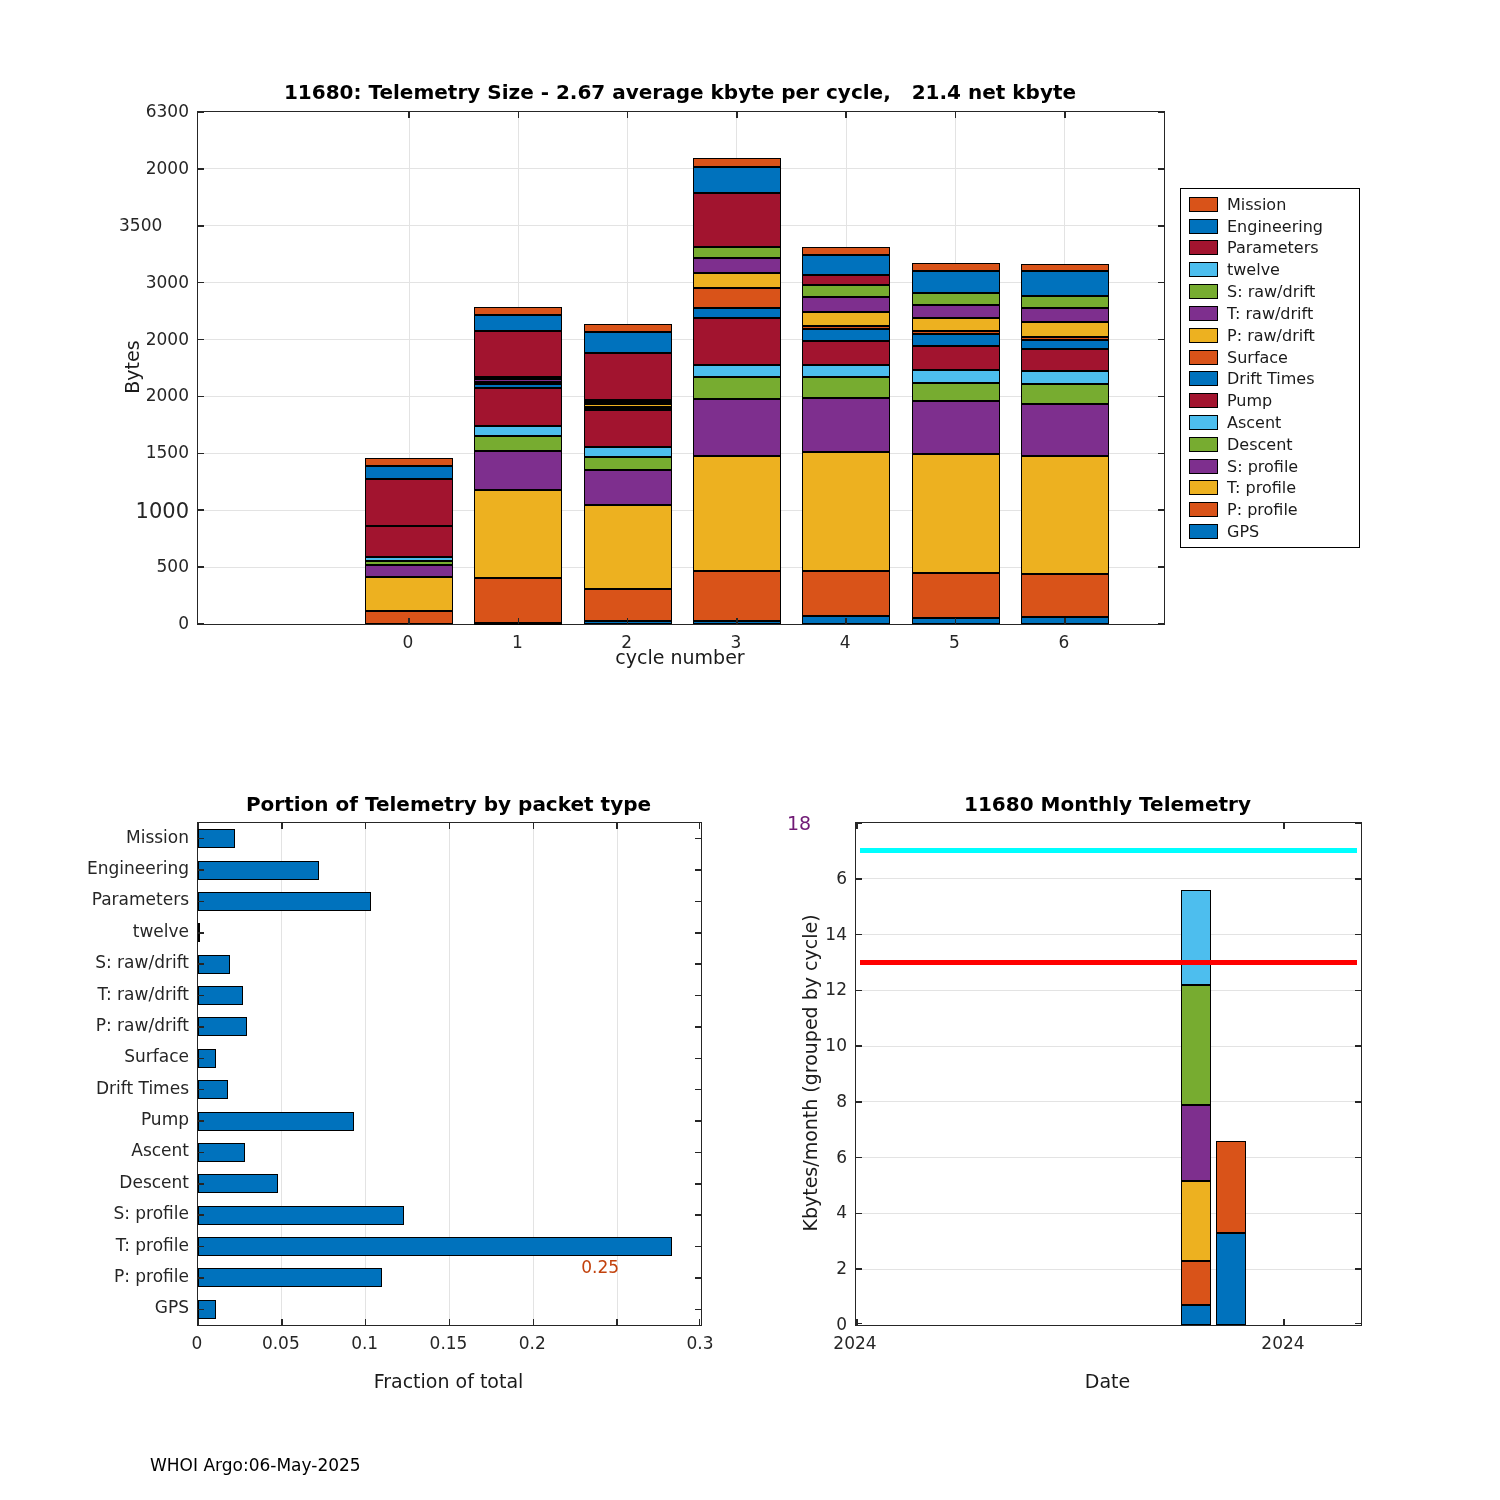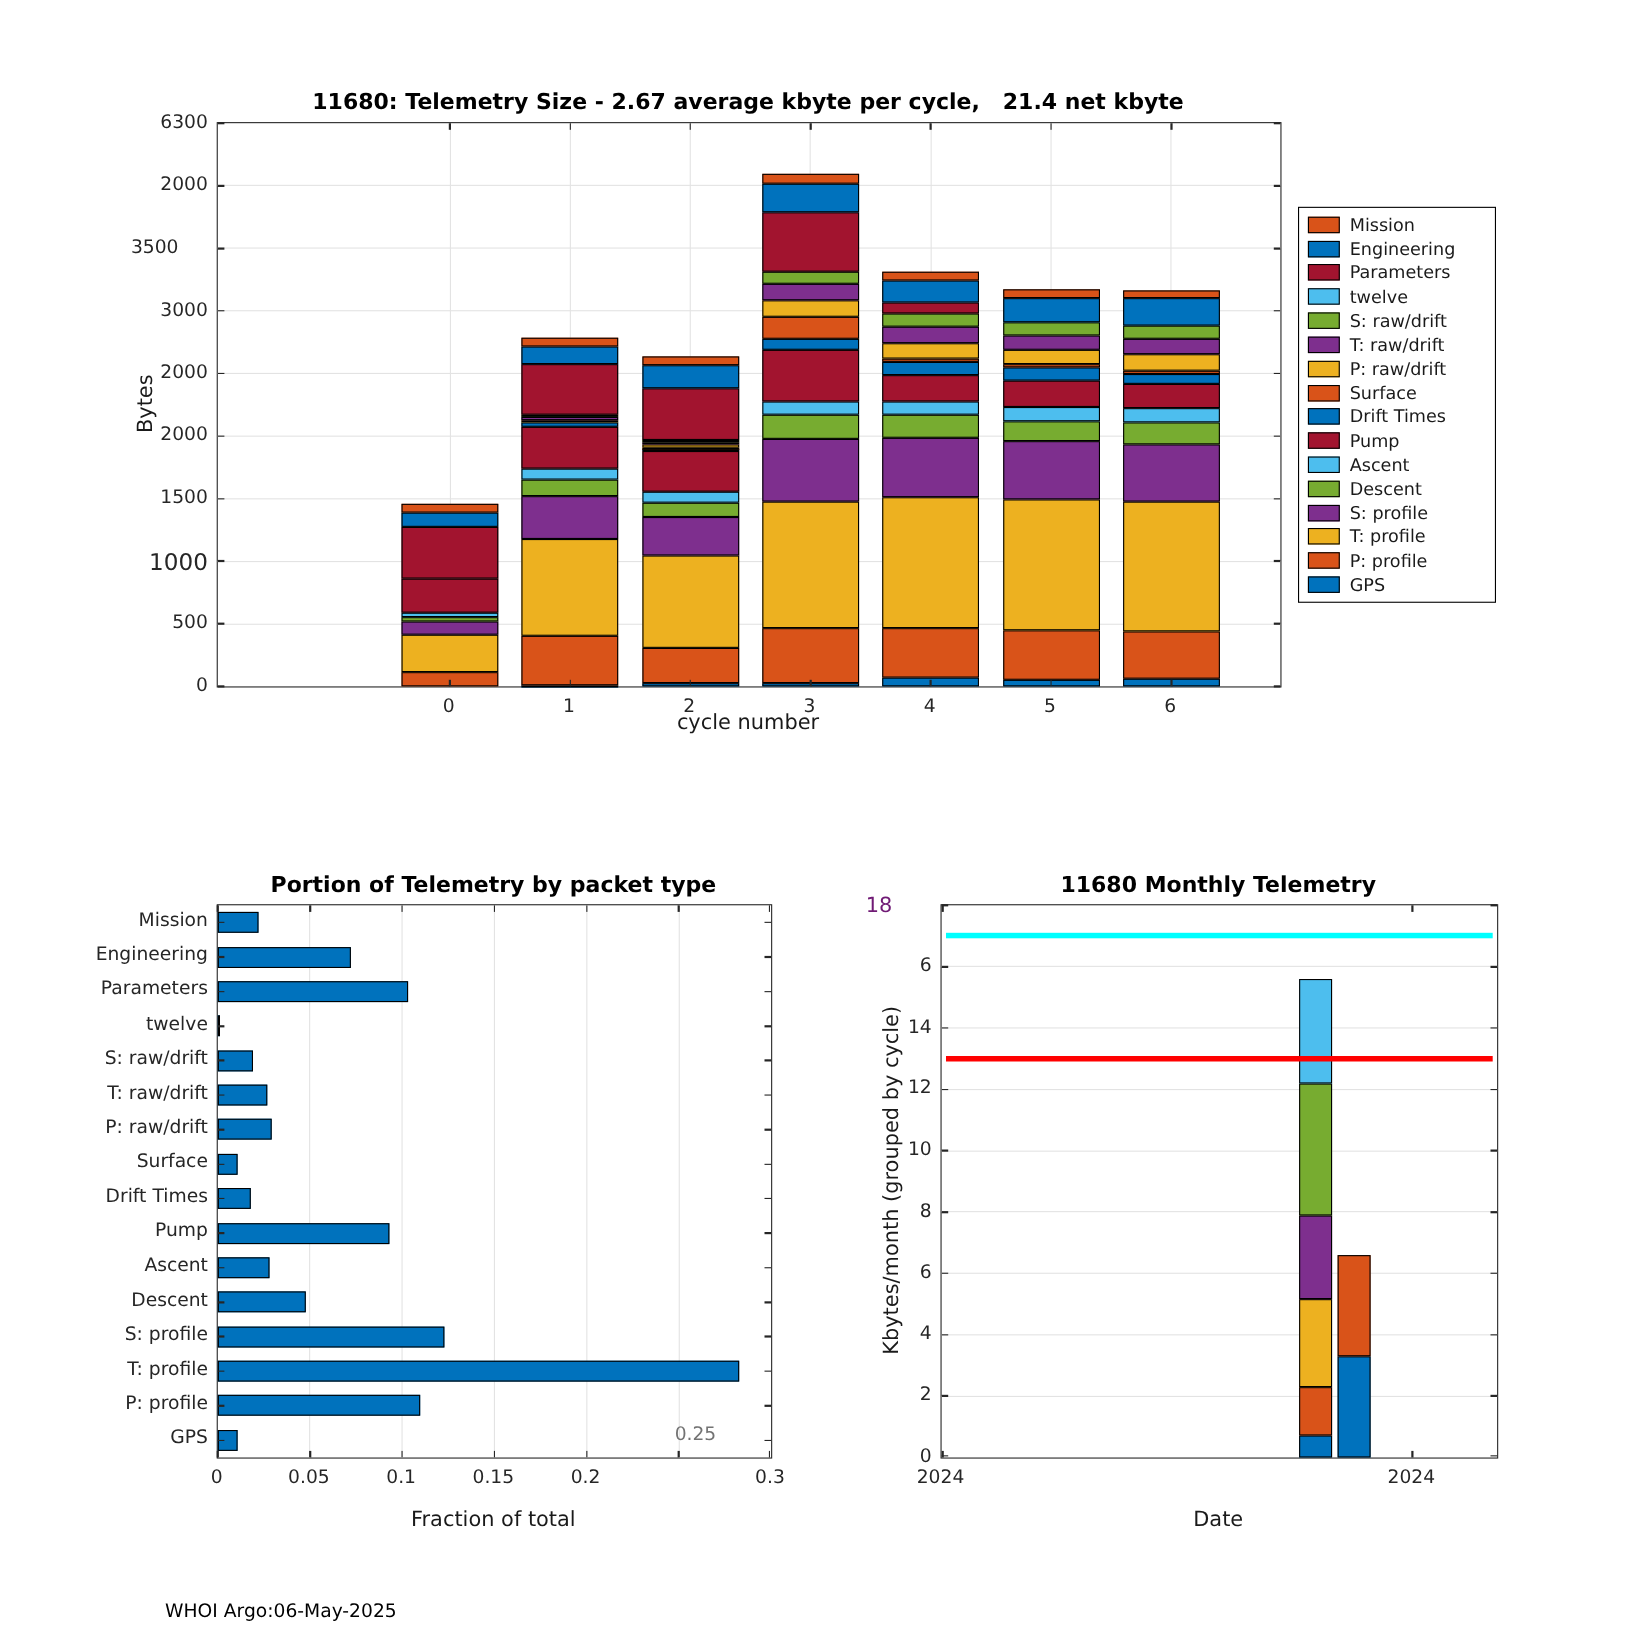--- a/index.html
+++ b/index.html
@@ -389,21 +389,21 @@
     <div style="position: absolute; left: 596.6px; top: 632px; width: 60px; text-align: center; font-size: 17px; color: rgb(38, 38, 38);">2</div>
     <div style="position: absolute; left: 705.9px; top: 632px; width: 60px; text-align: center; font-size: 17px; color: rgb(38, 38, 38);">3</div>
     <div style="position: absolute; left: 815.2px; top: 632px; width: 60px; text-align: center; font-size: 17px; color: rgb(38, 38, 38);">4</div>
     <div style="position: absolute; left: 924.5px; top: 632px; width: 60px; text-align: center; font-size: 17px; color: rgb(38, 38, 38);">5</div>
     <div style="position: absolute; left: 1033.8px; top: 632px; width: 60px; text-align: center; font-size: 17px; color: rgb(38, 38, 38);">6</div>
     <div style="position: absolute; left: 162px; top: 1333px; width: 70px; text-align: center; font-size: 17px; color: rgb(38, 38, 38);">0</div>
     <div style="position: absolute; left: 245.833px; top: 1333px; width: 70px; text-align: center; font-size: 17px; color: rgb(38, 38, 38);">0.05</div>
     <div style="position: absolute; left: 329.667px; top: 1333px; width: 70px; text-align: center; font-size: 17px; color: rgb(38, 38, 38);">0.1</div>
     <div style="position: absolute; left: 413.5px; top: 1333px; width: 70px; text-align: center; font-size: 17px; color: rgb(38, 38, 38);">0.15</div>
     <div style="position: absolute; left: 497.333px; top: 1333px; width: 70px; text-align: center; font-size: 17px; color: rgb(38, 38, 38);">0.2</div>
-    <div style="position: absolute; left: 581.167px; top: 1294px; width: 70px; text-align: right; font-size: 17px; color: #737373;">0.25</div>
+    <div style="position: absolute; left: 581.167px; top: 1257px; width: 70px; text-align: left; font-size: 17px; color: #c2410c;">0.25</div>
     <div style="position: absolute; left: 665px; top: 1333px; width: 70px; text-align: center; font-size: 17px; color: rgb(38, 38, 38);">0.3</div>
     <div style="position: absolute; left: 29px; top: 826.688px; width: 160px; text-align: right; font-size: 17px; color: rgb(38, 38, 38);">Mission</div>
     <div style="position: absolute; left: 29px; top: 858.062px; width: 160px; text-align: right; font-size: 17px; color: rgb(38, 38, 38);">Engineering</div>
     <div style="position: absolute; left: 29px; top: 889.438px; width: 160px; text-align: right; font-size: 17px; color: rgb(38, 38, 38);">Parameters</div>
     <div style="position: absolute; left: 29px; top: 920.812px; width: 160px; text-align: right; font-size: 17px; color: rgb(38, 38, 38);">twelve</div>
     <div style="position: absolute; left: 29px; top: 952.188px; width: 160px; text-align: right; font-size: 17px; color: rgb(38, 38, 38);">S: raw/drift</div>
     <div style="position: absolute; left: 29px; top: 983.562px; width: 160px; text-align: right; font-size: 17px; color: rgb(38, 38, 38);">T: raw/drift</div>
     <div style="position: absolute; left: 29px; top: 1014.94px; width: 160px; text-align: right; font-size: 17px; color: rgb(38, 38, 38);">P: raw/drift</div>
     <div style="position: absolute; left: 29px; top: 1046.31px; width: 160px; text-align: right; font-size: 17px; color: rgb(38, 38, 38);">Surface</div>
     <div style="position: absolute; left: 29px; top: 1077.69px; width: 160px; text-align: right; font-size: 17px; color: rgb(38, 38, 38);">Drift Times</div>

